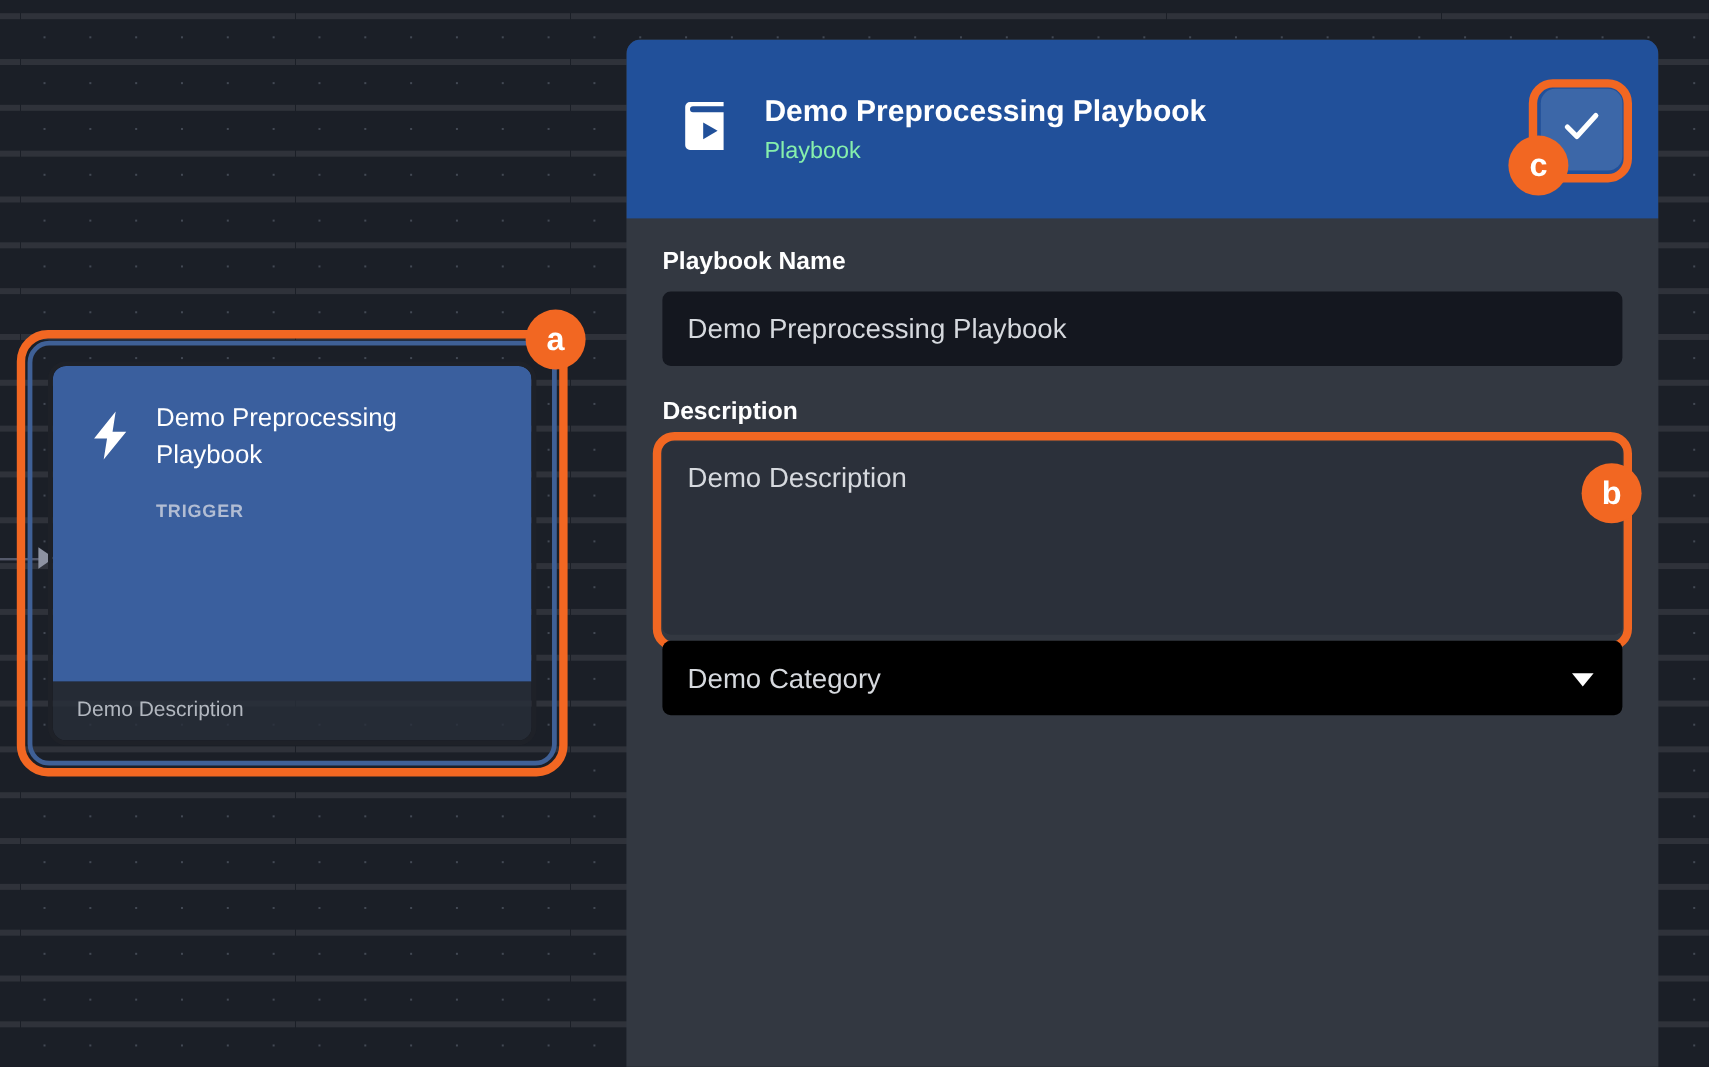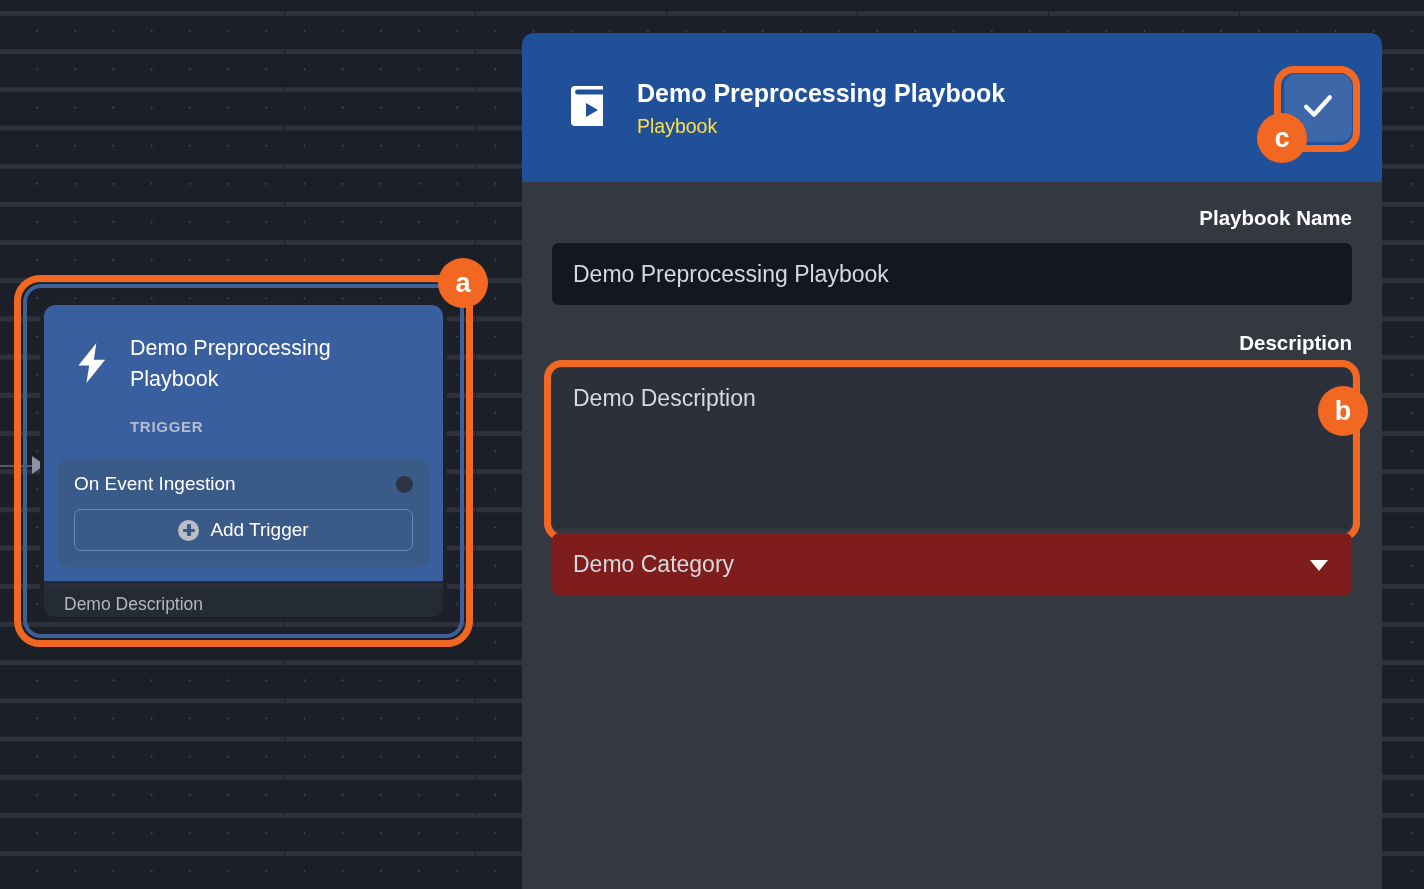--- a/index.html
+++ b/index.html
@@ -215,21 +215,21 @@
   }
   #panel-header-icon { flex: 0 0 auto; margin-right: 27px; }
   #panel-header-text { flex: 1 1 auto; }
   #panel-title {
     color: #ffffff;
     font-size: 25px;
     font-weight: bold;
     line-height: 30px;
   }
   #panel-subtitle {
-    color: #fde047;
+    color: #86efac;
     font-size: 19.5px;
     margin-top: 7px;
   }
   #confirm-btn {
     width: 68px; height: 68px;
     border-radius: 12px;
     background: #3c67a8;
     display: flex;
     align-items: center;
     justify-content: center;
@@ -239,23 +239,22 @@
   }
 
   #panel-form {
     padding: 24px 30px 0 30px;
   }
   .field-label {
     color: #ffffff;
     font-size: 20.5px;
     font-weight: bold;
     margin-bottom: 13px;
-    text-align: right;
-  }
-  .field-label.second { margin-top: 26px; margin-left: 44px; }
+  }
+  .field-label.second { margin-top: 26px; }
   #name-input {
     height: 62px;
     background: #14171f;
     border: none;
     border-radius: 7px;
     width: 100%;
     box-sizing: border-box;
     color: #d6d9de;
     font-size: 23px;
     font-family: "Liberation Sans", sans-serif;
@@ -285,21 +284,21 @@
     border-radius: 18px;
     box-sizing: border-box;
     pointer-events: none;
   }
   #folder-select-wrap {
     position: relative;
     margin-bottom: 34px;
   }
   #folder-select {
     height: 62px;
-    background: #7f1d1d;
+    background: #000000;
     border-radius: 7px;
     display: flex;
     align-items: center;
     padding: 0 21px;
     color: #d6d9de;
     font-size: 23px;
     cursor: pointer;
   }
   #folder-chevron {
     position: absolute;
@@ -362,30 +361,20 @@
               <svg width="48" height="48" viewBox="0 0 24 24">
                 <path d="M14.2 2.0 L5.2 13.2 L10.6 13.2 L9.2 22.0 L18.6 10.4 L12.9 10.4 Z" fill="#ffffff"></path>
               </svg>
             </span>
             <div id="node-title-text">
               <div class="node-title">Demo Preprocessing Playbook</div>
               <div class="node-subtitle">TRIGGER</div>
             </div>
           </div>
 
-          <div id="trigger-section">
-            <div id="trigger-head">
-              <span id="trigger-label">On Event Ingestion</span>
-              <span id="trigger-dot"></span>
-            </div>
-            <div id="add-trigger-btn">
-              <span id="plus-icon"></span>
-              <span id="add-trigger-label">Add Trigger</span>
-            </div>
-          </div>
         </div>
 
         <div id="node-footer">
           <span id="node-footer-text">Demo Description</span>
         </div>
 
       </div>
     </div>
   </div>
 </div>

